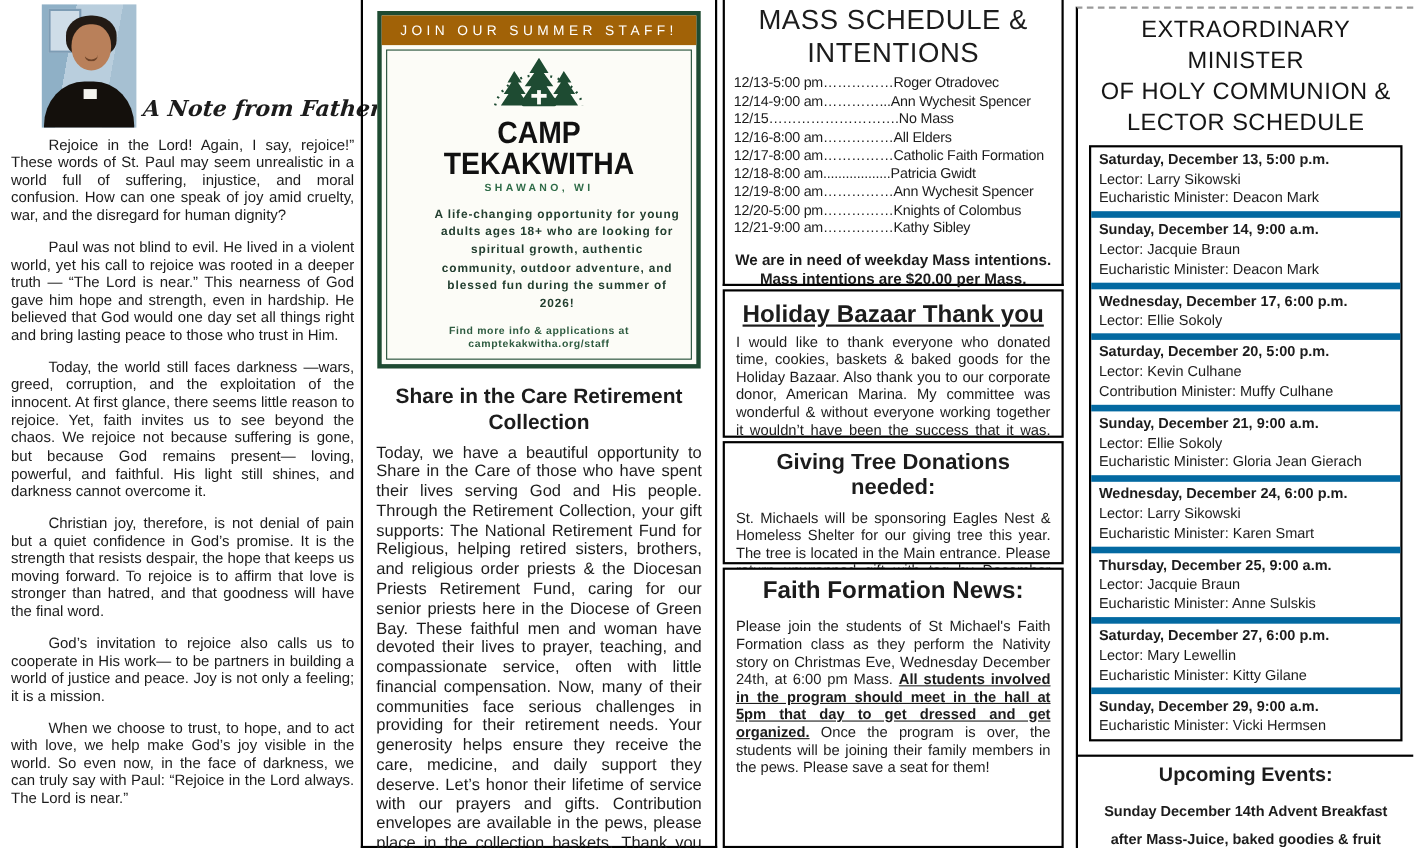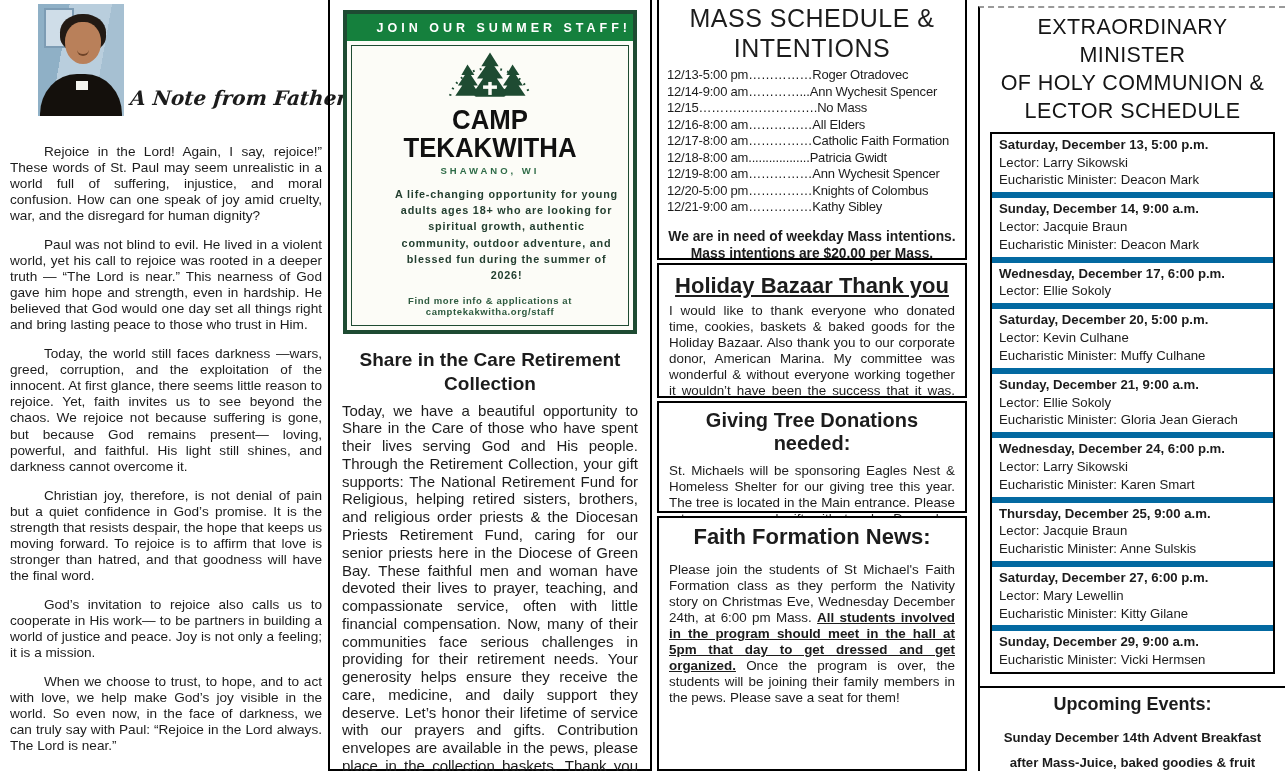--- a/index.html
+++ b/index.html
@@ -13,28 +13,28 @@
   .photo { width:86px; height:112px; margin-left:28px; position:relative; overflow:hidden;
            background:linear-gradient(100deg,#8fb0c6 0 30%,#b9cedd 30% 70%,#a6c0d2 70%); flex:0 0 auto; }
   .photo .frame1 { position:absolute; left:6px; top:4px; width:30px; height:40px; background:#cfdde8; border:2px solid #7d9cb4; }
   .photo .hair { position:absolute; top:10px; left:22px; width:46px; height:38px; background:#221a14; border-radius:48% 48% 40% 40%; }
   .photo .face { position:absolute; top:18px; left:27px; width:36px; height:42px; background:#b9805a; border-radius:46% 46% 50% 50%; }
   .photo .smile { position:absolute; top:46px; left:39px; width:12px; height:6px; border-bottom:2px solid #6e4328; border-radius:0 0 8px 8px; }
   .photo .torso { position:absolute; bottom:-8px; left:2px; width:82px; height:50px; background:#14100c; border-radius:45% 45% 0 0 / 80% 80% 0 0; }
   .photo .collar { position:absolute; bottom:26px; left:38px; width:12px; height:9px; background:#f5f5f0; }
   .script { font-family:"DejaVu Serif", serif; font-style:italic; font-weight:bold; transform:skewX(-5deg); }
   .note-title { font-size:20px; white-space:nowrap; padding-bottom:6px; }
-  .note-body { margin-top:28px; }
+  .note-body { margin-top:8px; }
   .note-body p { font-size:13.6px; line-height:1.18; text-align:justify; text-indent:34px; margin-bottom:13px; }
 
   
   .col2 { position:absolute; left:328px; top:0; width:324px; height:771px;
           border:2px solid #000; border-top:none; display:flex; flex-direction:column; }
   .camp-ad { margin:10px 13px 6px; border:4px solid #1e4b32; background:#fcfcf7; }
-  .camp-banner { background:#15803d; color:#fff; text-align:right; font-weight:bold;
+  .camp-banner { background:#a16207; color:#fff; text-align:center; font-weight:normal;
                  font-size:12.5px; letter-spacing:4px; padding:7px 2px 6px; }
   .camp-body { border:1px solid #1e4b32; margin:4px; padding:4px 8px 8px; text-align:center; }
   .camp-name { font-weight:bold; font-size:28px; letter-spacing:0px; transform:scaleX(0.92); color:#111;
                font-stretch:condensed; line-height:1; margin-top:2px; }
   .camp-loc { color:#2e6b47; font-weight:bold; font-size:9.5px; letter-spacing:3px; margin-top:3px; }
   .camp-text { font-size:10.8px; font-weight:bold; letter-spacing:0.8px; color:#233f30;
                margin-top:10px; line-height:1.5;margin-left:33px; }
   .camp-find { font-size:9.5px; font-weight:bold; letter-spacing:0.6px; color:#2e5b40; margin-top:12px; }
   .share { padding:4px 12px 8px; }
   .share-title { text-align:center; font-weight:bold; font-size:19px; line-height:1.25; margin:4px 0 6px; }
@@ -192,21 +192,21 @@
         <div class="em-line">Eucharistic Minister: Deacon Mark</div>
       </div>
       <div class="em-row">
         <div class="em-date">Wednesday, December 17, 6:00 p.m.</div>
         <div class="em-line">Lector: Ellie Sokoly</div>
 
       </div>
       <div class="em-row">
         <div class="em-date">Saturday, December 20, 5:00 p.m.</div>
         <div class="em-line">Lector: Kevin Culhane</div>
-        <div class="em-line">Eucharistic Minister: Muffy Culhane</div>
+        <div class="em-line">Contribution Minister: Muffy Culhane</div>
       </div>
       <div class="em-row">
         <div class="em-date">Sunday, December 21, 9:00 a.m.</div>
         <div class="em-line">Lector: Ellie Sokoly</div>
         <div class="em-line">Eucharistic Minister: Gloria Jean Gierach</div>
       </div>
       <div class="em-row">
         <div class="em-date">Wednesday, December 24, 6:00 p.m.</div>
         <div class="em-line">Lector: Larry Sikowski</div>
         <div class="em-line">Eucharistic Minister: Karen Smart</div>

